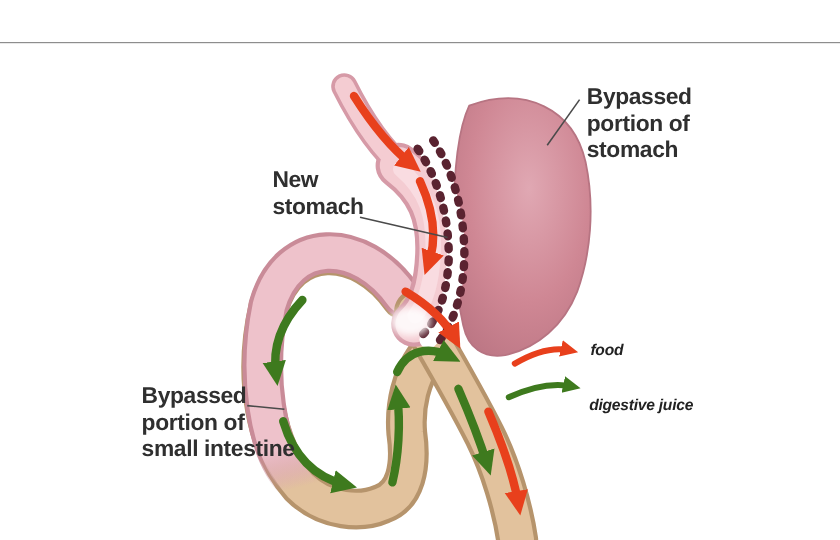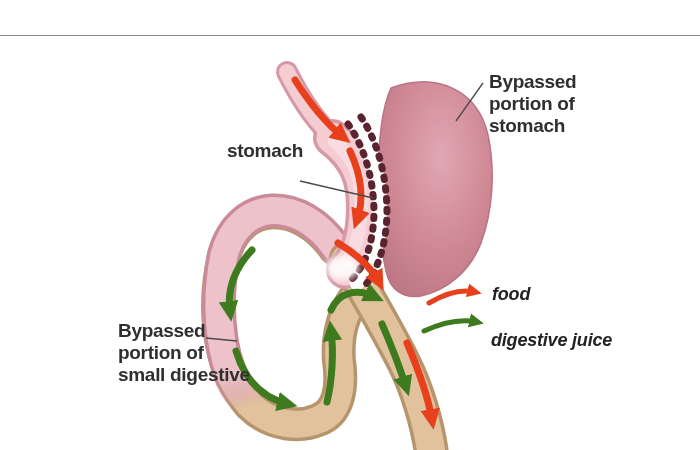--- a/index.html
+++ b/index.html
@@ -9,21 +9,21 @@
   }
   .frame-line{position:absolute;top:4px;left:0;width:700px;height:1px;background:#8d8d8d;}
   .diagram-svg{position:absolute;left:0;top:0;}
 
   .label{
     position:absolute;color:var(--label-text,#2f2f2f);
     font-size:19px;line-height:1.16;font-weight:700;letter-spacing:-0.3px;
   }
   .label .ln{display:block;}
   .legend-label{
-    position:absolute;color:#222;font-size:18px;line-height:1.05;
+    position:absolute;color:#222;font-size:13px;line-height:1.05;
     font-style:italic;font-weight:700;letter-spacing:-0.2px;
   }
 
   
   .tube{fill:none;stroke-linecap:round;stroke-linejoin:round;}
   .tan-edge{stroke:#b6946c;stroke-width:34;}
   .tan-fill{stroke:var(--intestine-tan,#e2c29d);stroke-width:27;}
   .common-edge{stroke:#b6946c;stroke-width:35;}
   .common-fill{stroke:var(--intestine-tan,#e2c29d);stroke-width:28;}
   .eso-edge{stroke:#d69aa7;stroke-width:22;}
@@ -137,25 +137,26 @@
     </g>
   </svg>
 
   <div class="label" style="left:489px;top:40px;width:120px">
     <span class="ln">Bypassed</span>
     <span class="ln">portion of</span>
     <span class="ln">stomach</span>
   </div>
 
   <div class="label" style="left:227px;top:109px;width:100px">
+    <span class="ln">New</span>
     <span class="ln">stomach</span>
   </div>
 
   <div class="label" style="left:118px;top:289px;width:170px">
     <span class="ln">Bypassed</span>
     <span class="ln">portion of</span>
-    <span class="ln">small digestive</span>
+    <span class="ln">small intestine</span>
   </div>
 
   <div class="legend-label" style="left:492px;top:254px">food</div>
 
   <div class="legend-label" style="left:491px;top:300px">digestive juice</div>
 </div>
 
 </body></html>

